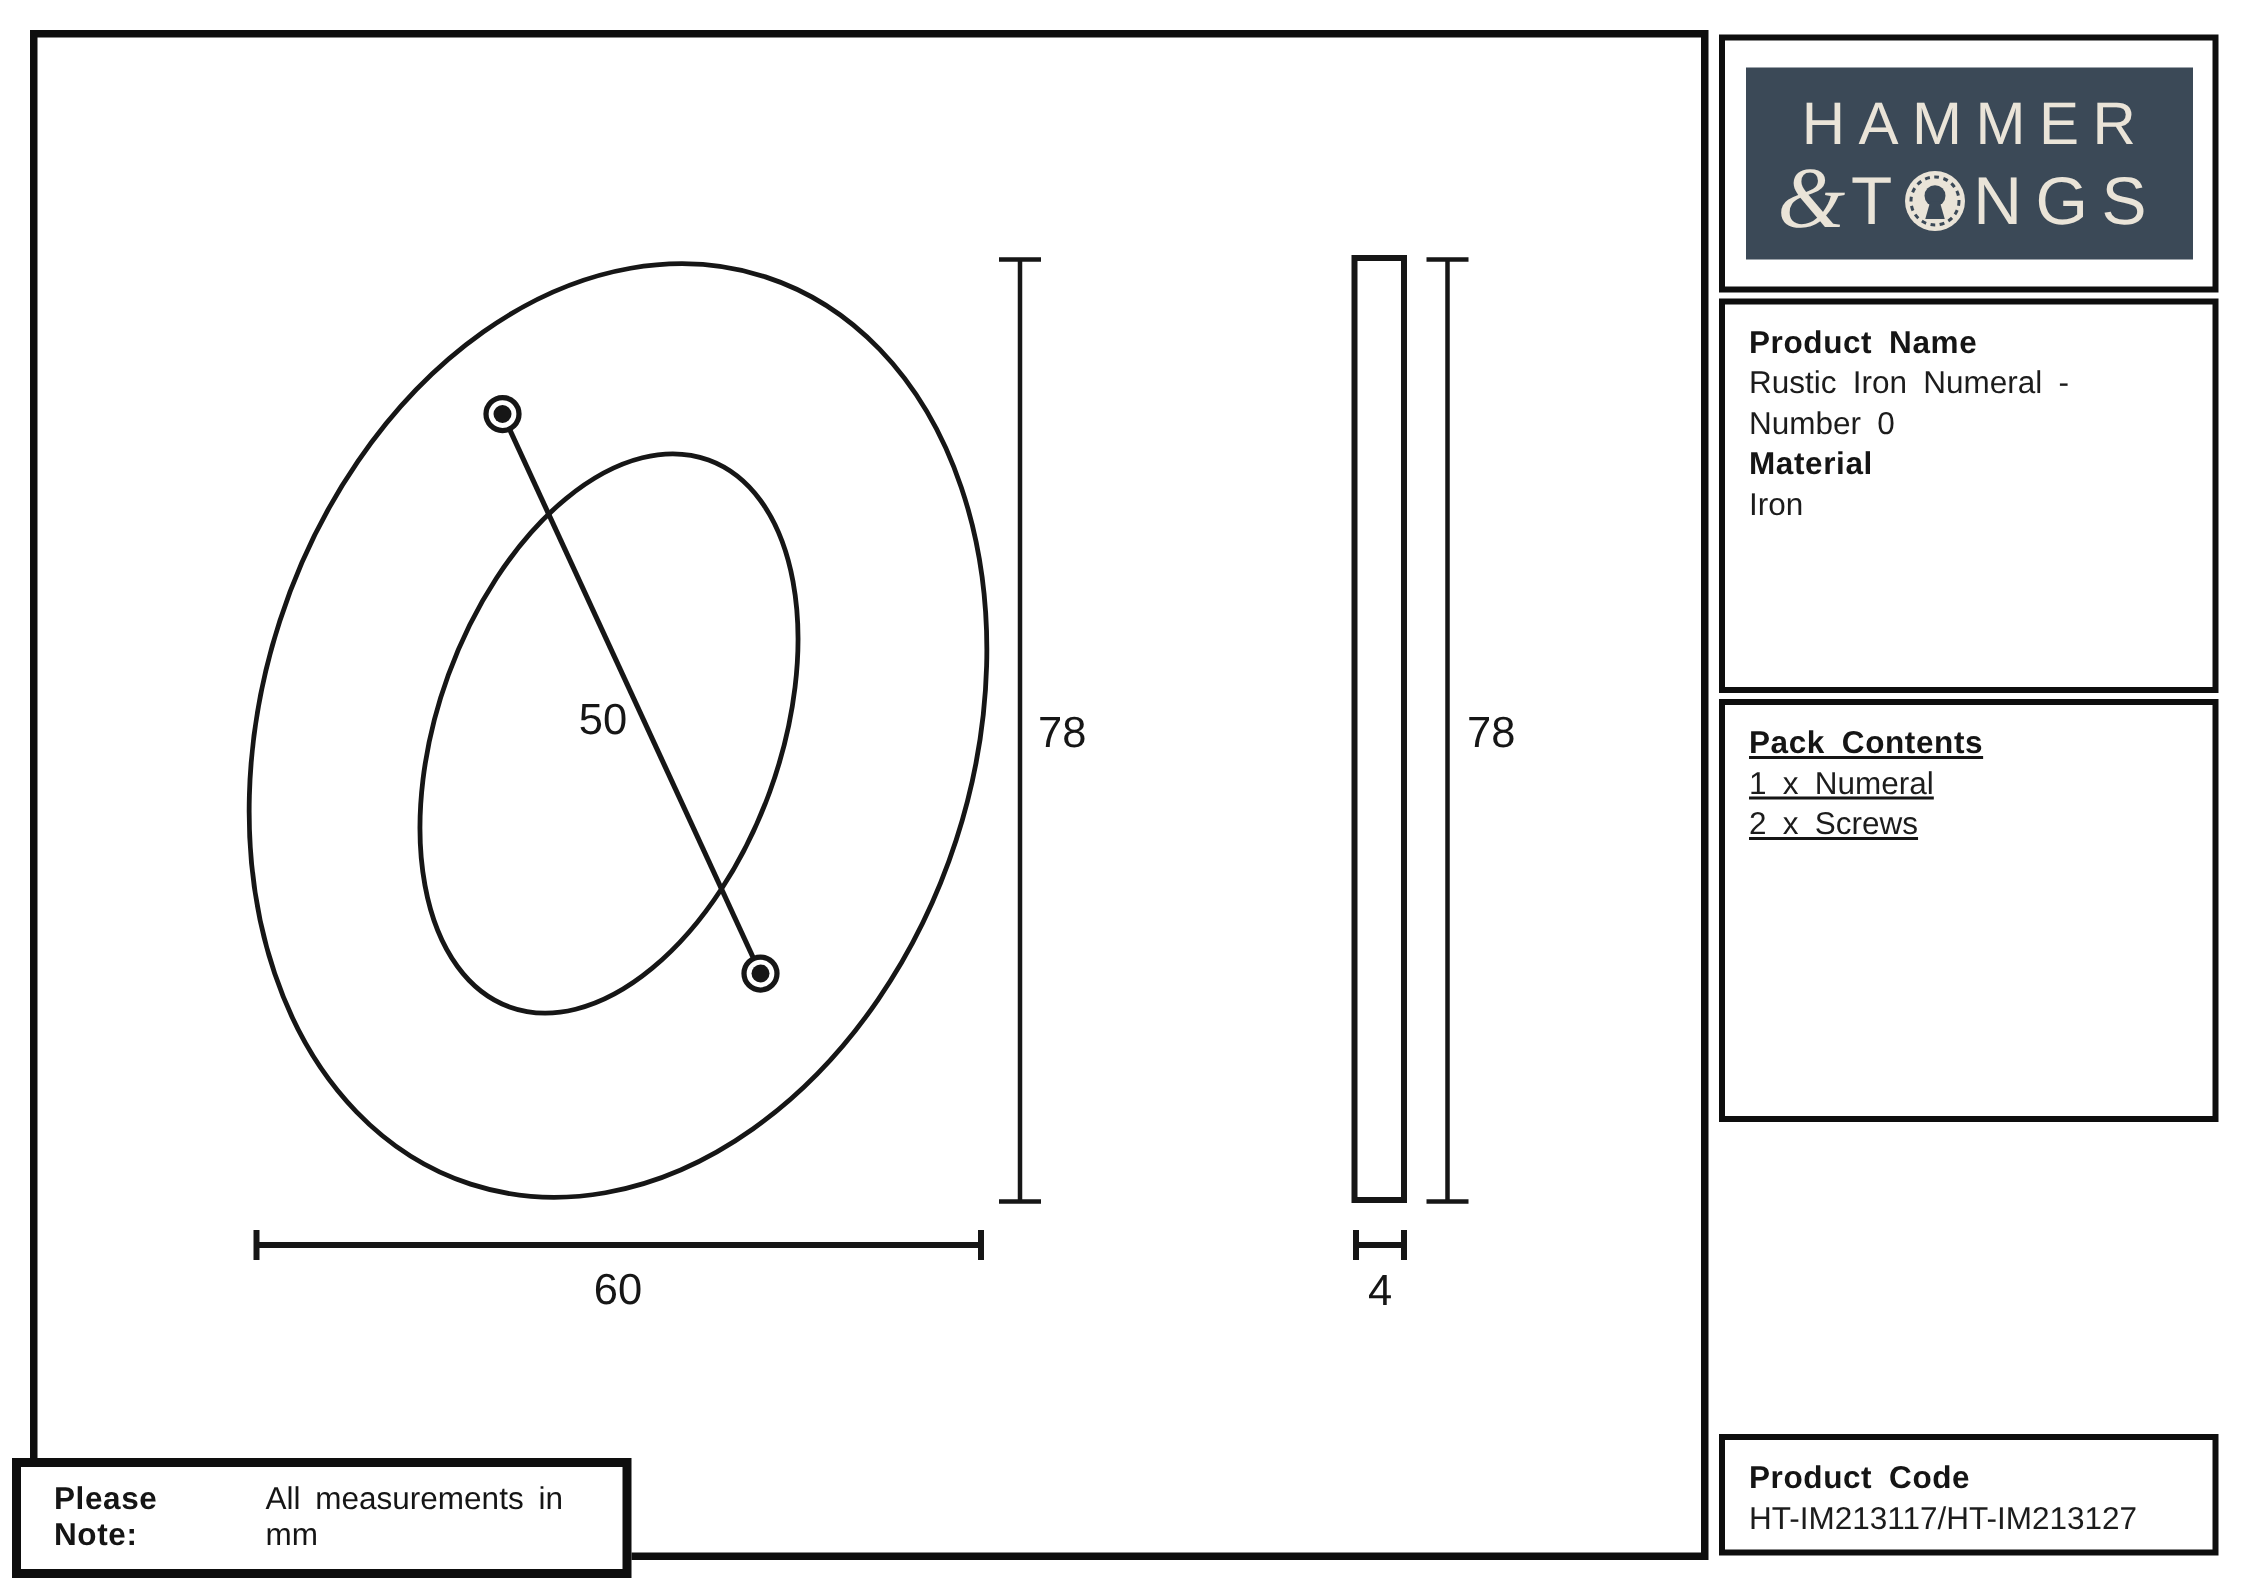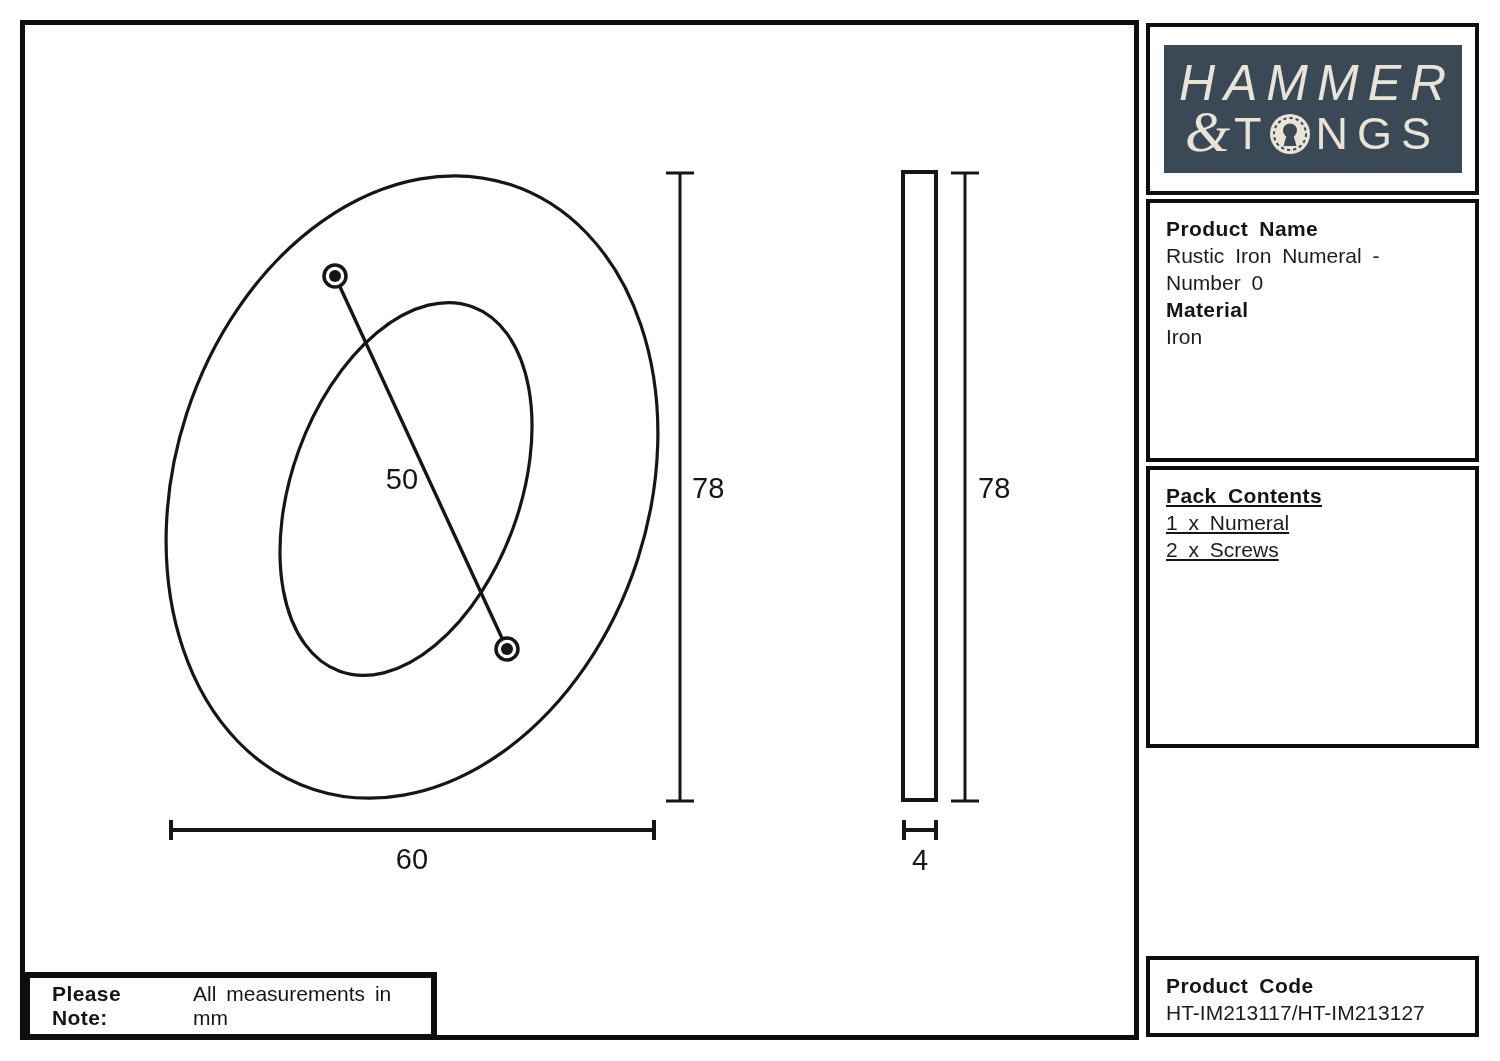--- a/index.html
+++ b/index.html
@@ -6,38 +6,38 @@
   body{width:1500px;height:1061px;font-family:"Liberation Sans",sans-serif;color:#151515;}
   .sheet{position:relative;width:1500px;height:1061px;background:#fff;overflow:hidden;}
 
   
   .main-box{position:absolute;left:20px;top:20px;width:1119px;height:1020px;
             border:5px solid #0e0e0e;box-sizing:border-box;background:#fff;}
   .drawing-svg{position:absolute;left:20px;top:20px;width:1119px;height:1020px;}
   .drawing-svg text{font-family:"Liberation Sans",sans-serif;fill:#161616;font-size:29px;}
 
   
-  .note-box{position:absolute;left:24px;top:972px;width:413px;height:68px;
+  .note-box{position:absolute;left:8px;top:972px;width:413px;height:80px;
             border:6px solid #0e0e0e;box-sizing:border-box;background:#fff;
             display:flex;align-items:center;padding-left:22px;font-size:21px;word-spacing:4px;}
   .note-box .lbl{font-weight:bold;margin-right:9px;letter-spacing:.4px;}
 
   
   .pbox{position:absolute;left:1146px;width:333px;border:4px solid #0e0e0e;
         box-sizing:border-box;background:#fff;padding:12px 16px;}
   .pbox .hd{font-weight:bold;font-size:21px;letter-spacing:.4px;word-spacing:5px;line-height:27px;}
   .pbox .val{font-size:21px;line-height:27px;word-spacing:5px;color:#1c1c1c;}
   .gap{}
 
   .logo-box{position:absolute;left:1146px;top:23px;width:333px;height:172px;
             border:4px solid #0e0e0e;box-sizing:border-box;background:#fff;
             display:flex;align-items:center;justify-content:center;}
   .logo-mark{width:298px;height:128px;background:#3b4957;color:#eae4d8;
              display:flex;flex-direction:column;align-items:center;justify-content:center;}
-  .logo-line1{font-size:50px;letter-spacing:9px;padding-left:9px;line-height:50px;font-style:italic;}
+  .logo-line1{font-size:40px;letter-spacing:9px;padding-left:9px;line-height:50px;}
   .logo-line2{display:flex;align-items:center;line-height:52px;}
   .logo-amp{font-family:"Liberation Serif",serif;font-style:italic;font-size:58px;
             margin-right:4px;transform:translateY(-2px);}
   .logo-t2{font-size:45px;letter-spacing:9px;}
   .keyhole{margin:0 5px 0 -2px;display:block;}
 </style>
 </head>
 <body>
 
 <div class="sheet">

